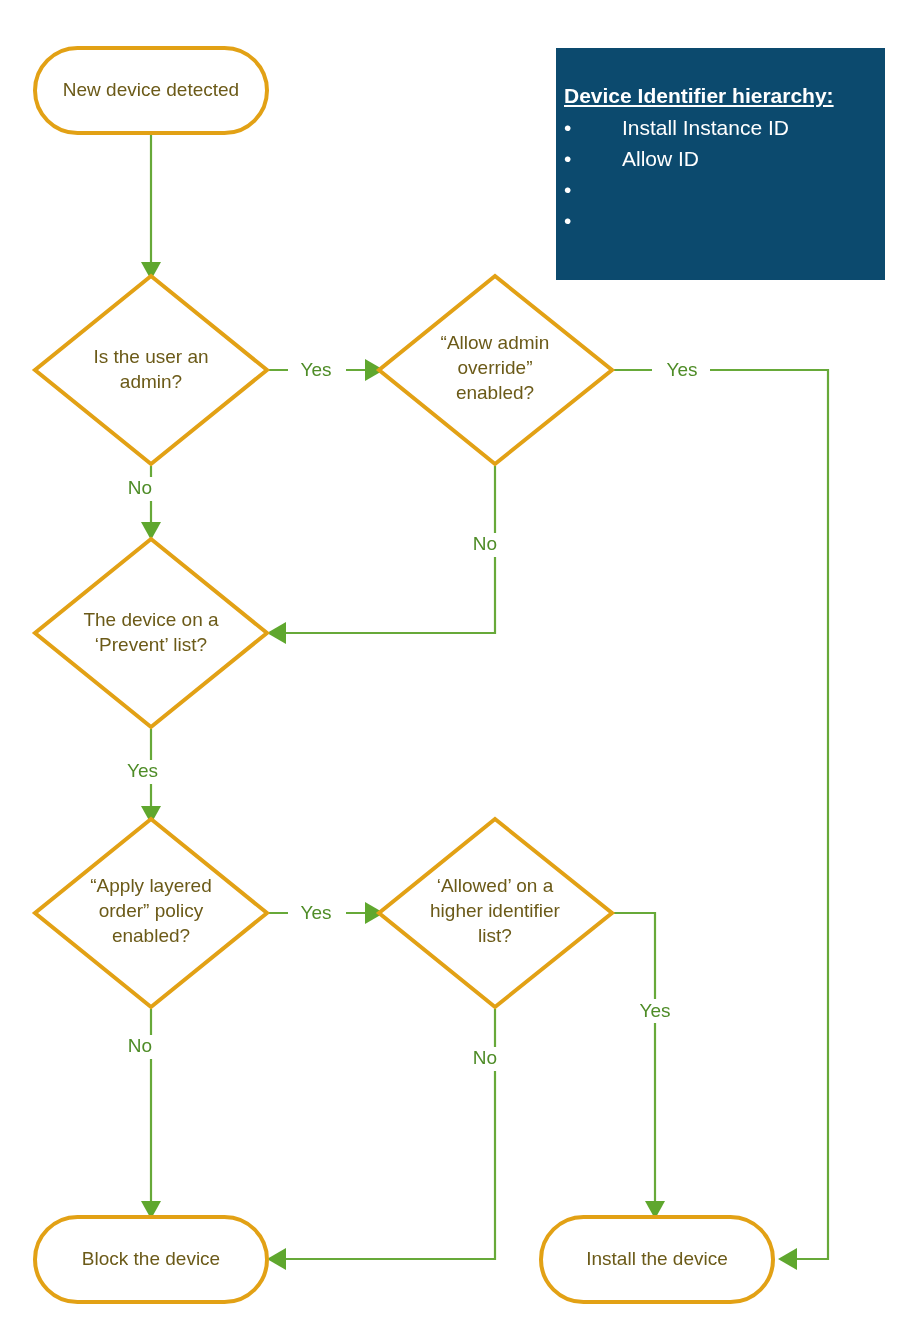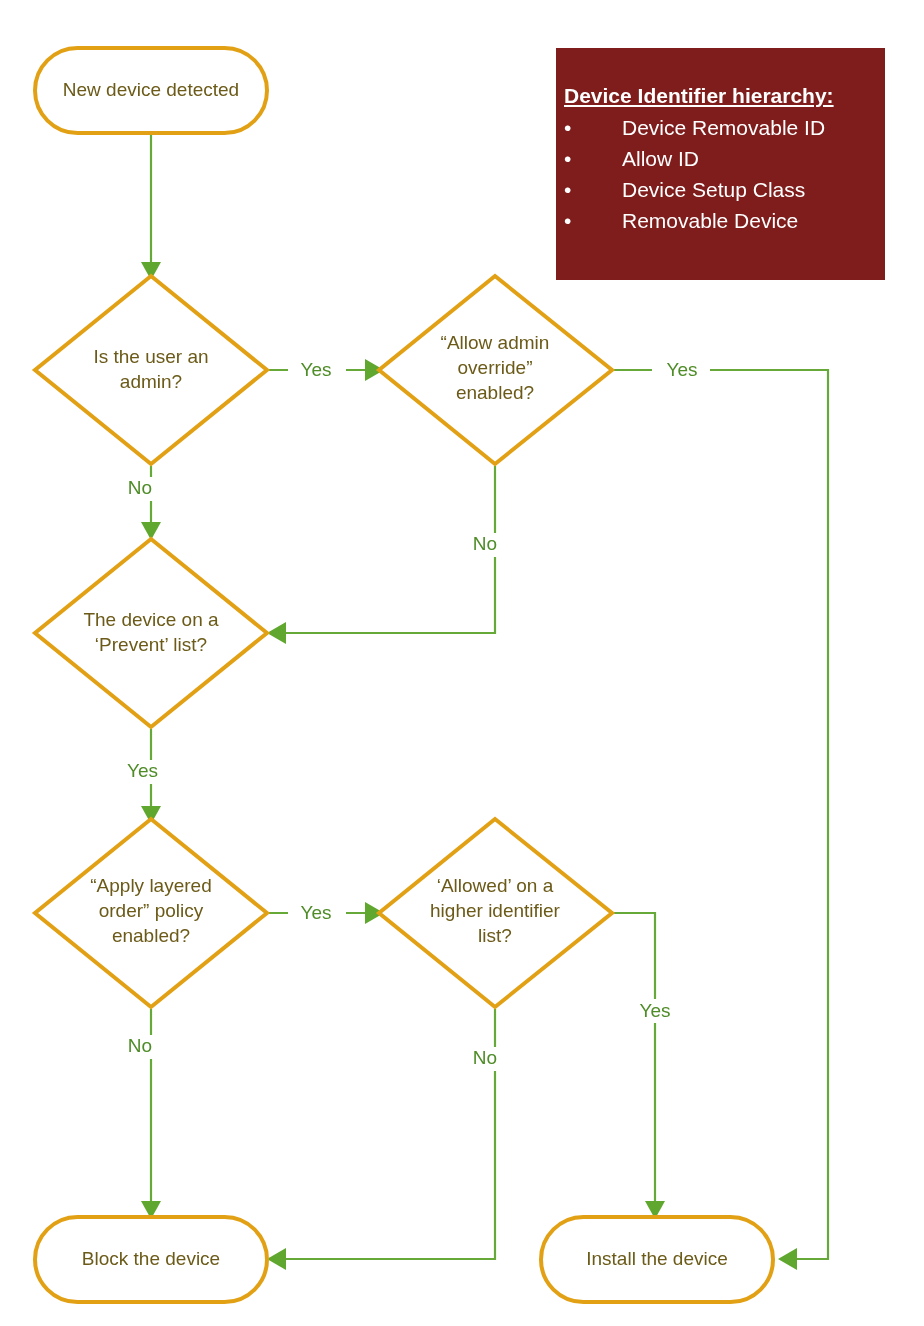--- a/index.html
+++ b/index.html
@@ -54,21 +54,21 @@
   }
   .edge-label.center { text-anchor: middle; }
   .edge-label.end    { text-anchor: end; }
 
   .info-box {
     position: absolute;
     left: 556px;
     top: 48px;
     width: 329px;
     height: 232px;
-    background: #7f1d1d;
+    background: #0c4a6e;
     box-sizing: border-box;
     padding: 36px 0 0 0;
   }
   .info-title {
     color: #ffffff;
     font-family: "Liberation Sans", sans-serif;
     font-size: 21px;
     font-weight: bold;
     text-decoration: underline;
     margin: 0 0 4px 8px;
@@ -227,30 +227,28 @@
       <text class="node-text" x="657" y="1260">Install the device</text>
     </g>
 
   </svg>
 
   <div class="info-box">
     <div class="info-title">Device Identifier hierarchy:</div>
     <ul class="info-list">
       <li>
         <span class="info-bullet">•</span>
-        <span>Device Removable ID</span>
+        <span>Install Instance ID</span>
       </li>
       <li>
         <span class="info-bullet">•</span>
         <span>Allow ID</span>
       </li>
       <li>
         <span class="info-bullet">•</span>
-        <span>Device Setup Class</span>
-      </li>
-      <li>
-        <span class="info-bullet">•</span>
-        <span>Removable Device</span>
+      </li>
+      <li>
+        <span class="info-bullet">•</span>
       </li>
     </ul>
   </div>
 
 </div>
 
 </body></html>

